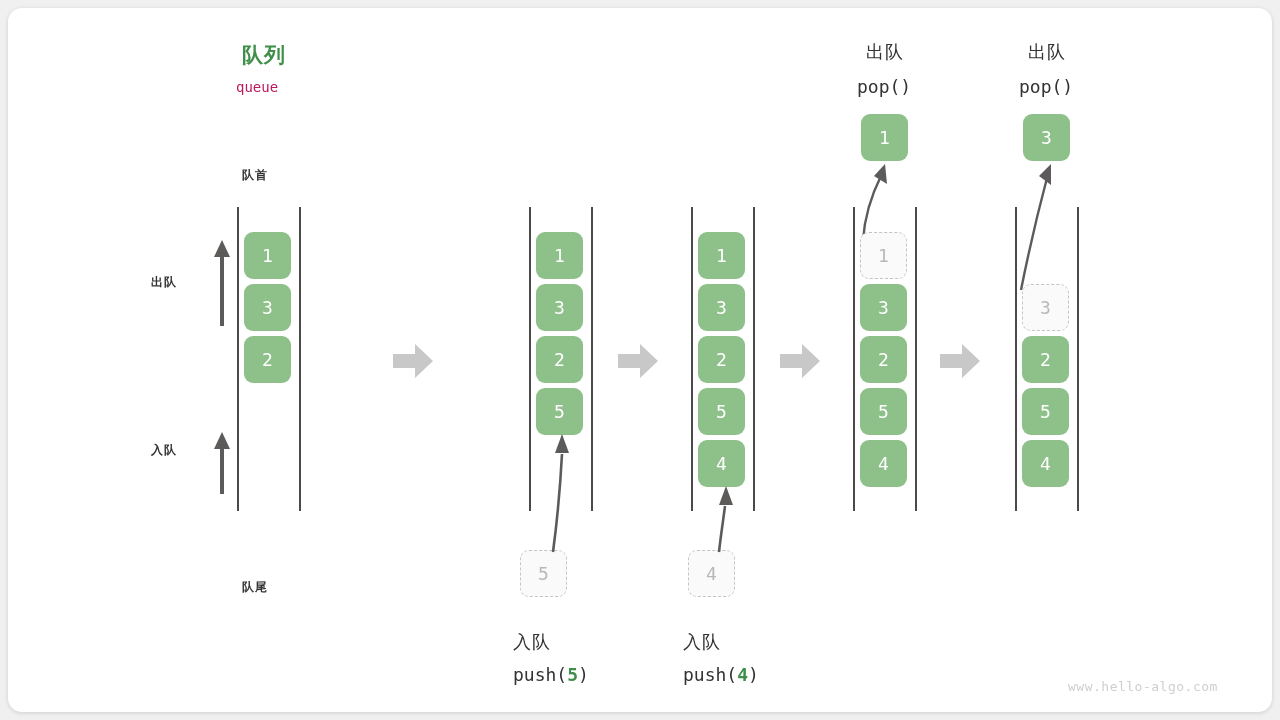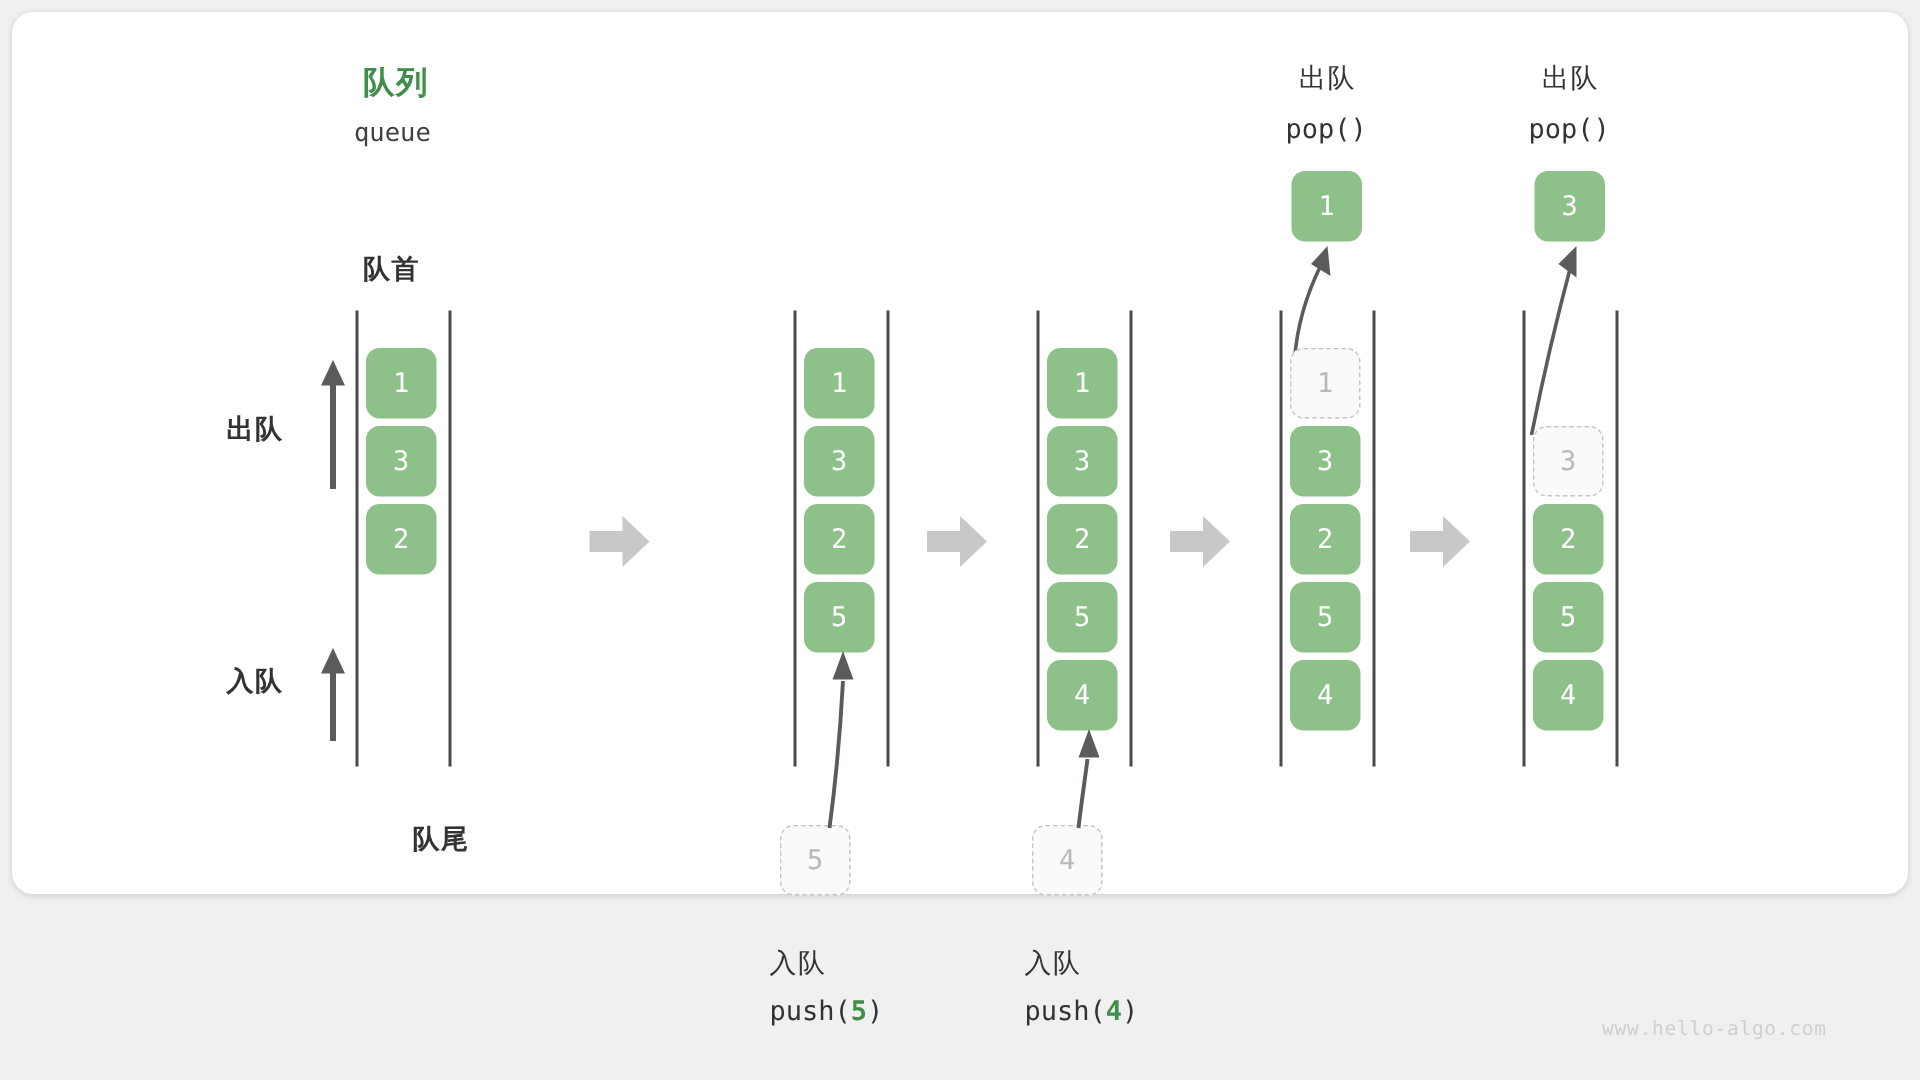--- a/index.html
+++ b/index.html
@@ -4,39 +4,39 @@
 <style>
   html,body{margin:0;padding:0;}
   body{
     width:1280px;height:720px;
     background:#f0f0f0;
     font-family:"Liberation Sans","DejaVu Sans",sans-serif;
     overflow:hidden;
   }
   .card{
     position:absolute;left:8px;top:8px;
-    width:1264px;height:588px;
+    width:1264px;height:704px;
     background:#ffffff;
     border-radius:14px;
     box-shadow:0 1px 4px rgba(0,0,0,0.14);
   }
   .stage{position:absolute;left:0;top:0;width:1264px;height:704px;}
 
   
   .t{position:absolute;white-space:nowrap;}
   .title-cn{
     font-size:21px;font-weight:bold;color:#3f8f4a;
     letter-spacing:1px;
   }
   .title-en{
     font-family:"DejaVu Sans Mono","Liberation Mono",monospace;
-    font-size:17px;color:#404040;
+    font-size:14px;color:#be185d;
   }
   .lbl-cn{
-    font-size:18px;font-weight:bold;color:#333333;letter-spacing:1px;
+    font-size:12px;font-weight:bold;color:#333333;letter-spacing:1px;
   }
   .op-cn{font-size:18px;color:#333333;letter-spacing:1px;}
   .op-code{
     font-family:"DejaVu Sans Mono","Liberation Mono",monospace;
     font-size:18px;color:#333333;
   }
   .op-code .num{color:#3f8f4a;font-weight:bold;}
   .watermark{
     font-family:"DejaVu Sans Mono","Liberation Mono",monospace;
     font-size:13px;color:#cfcfcf;letter-spacing:.5px;
@@ -73,21 +73,21 @@
 </head>
 <body>
 
 <div class="card">
 <div class="stage">
 
   <div class="t title-cn" style="left:234px;top:33px;">队列</div>
   <div class="t title-en" style="left:228px;top:71px;">queue</div>
 
   <div class="t lbl-cn" style="left:234px;top:159px;">队首</div>
-  <div class="t lbl-cn" style="left:234px;top:539px;margin-left:33px;">队尾</div>
+  <div class="t lbl-cn" style="left:234px;top:571px;">队尾</div>
 
   <div class="t lbl-cn" style="left:143px;top:266px;">出队</div>
   <div class="thin" style="left:203px;top:232px;">
     <svg width="22" height="86" viewBox="0 0 22 86">
       <line x1="11" y1="86" x2="11" y2="14" stroke="#5d5a5a" stroke-width="4"></line>
       <polygon points="11,0 19,17 3,17" fill="#5d5a5a"></polygon>
     </svg>
   </div>
 
   <div class="t lbl-cn" style="left:143px;top:434px;">入队</div>

